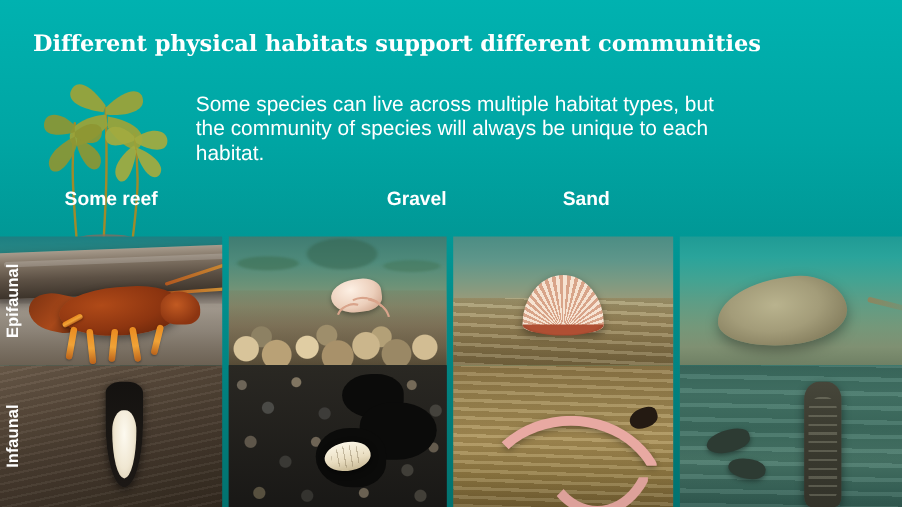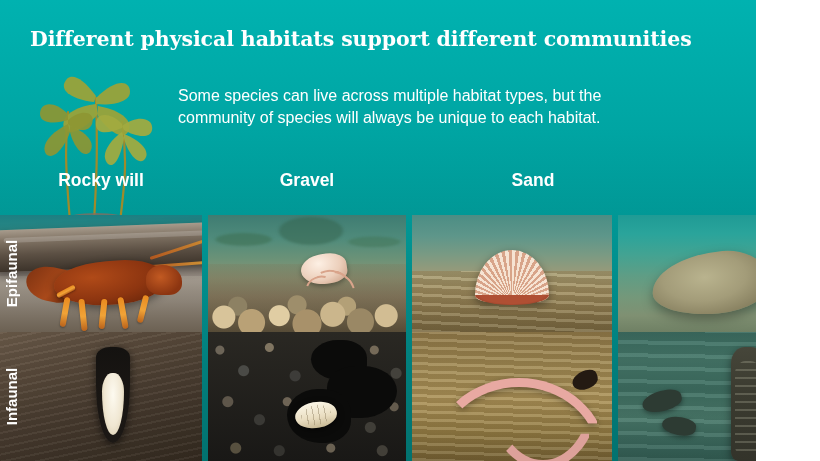--- a/index.html
+++ b/index.html
@@ -3,21 +3,21 @@
 <meta charset="utf-8">
 <title>Habitat Infographic</title>
 <style>
   html, body {
     margin: 0;
     padding: 0;
     background: #ffffff;
   }
   #infographic {
     position: relative;
-    width: 756px;
+    width: 820px;
     height: 461px;
     overflow: hidden;
     font-family: "Liberation Sans", sans-serif;
     background: linear-gradient(180deg, #00b2b0 0%, #00a5a3 28%, #019290 55%, #027e7c 80%, #02726f 100%);
   }
 
   
   .title {
     position: absolute;
     left: 30px;
@@ -27,21 +27,21 @@
     font-weight: 700;
     color: #ffffff;
     letter-spacing: -0.1px;
     white-space: nowrap;
   }
   .subtitle {
     position: absolute;
     left: 178px;
     top: 85px;
     width: 500px;
-    font-size: 16px;
+    font-size: 19px;
     line-height: 22px;
     color: #ffffff;
     font-weight: 400;
   }
 
   
   .kelp-wrap {
     position: absolute;
     left: 24px;
     top: 62px;
@@ -409,22 +409,22 @@
       <g fill="#a3ab40" opacity="0.93">
         <path d="M98 62 C 84 48, 70 52, 72 64 C 74 74, 88 70, 98 66 Z"></path>
         <path d="M98 64 C 114 52, 130 56, 128 68 C 126 78, 110 74, 100 68 Z"></path>
         <path d="M98 70 C 84 80, 76 94, 84 102 C 92 108, 98 88, 100 76 Z"></path>
         <path d="M100 72 C 116 78, 128 90, 120 98 C 112 104, 102 86, 100 76 Z"></path>
       </g>
       <ellipse cx="72" cy="157" rx="30" ry="6" fill="#8a6a5c" opacity="0.75"></ellipse>
     </svg>
   </div>
 
-  <div class="col-header" style="left:0px; width:202px;">Rocky will</div>
-  <div class="col-header" style="left:208px; width:198px;">Gravel</div>
+  <div class="col-header" style="left:0px; width:202px;">Some reef</div>
+  <div class="col-header" style="left:208px; width:198px;text-align:right;">Gravel</div>
   <div class="col-header" style="left:433px; width:200px;">Sand</div>
 
   <div class="panel rr-epi" style="left:0px; top:215px; width:202px; height:117px;">
     <div class="inner">
       <div class="rr-floor"></div>
       <div class="rr-ledge"></div>
 
       <div class="ant" style="left:150px; top:42px; width:86px; transform:rotate(-18deg);"></div>
       <div class="ant" style="left:150px; top:50px; width:70px; transform:rotate(-4deg);"></div>
       <div class="lobster-tail"></div>

